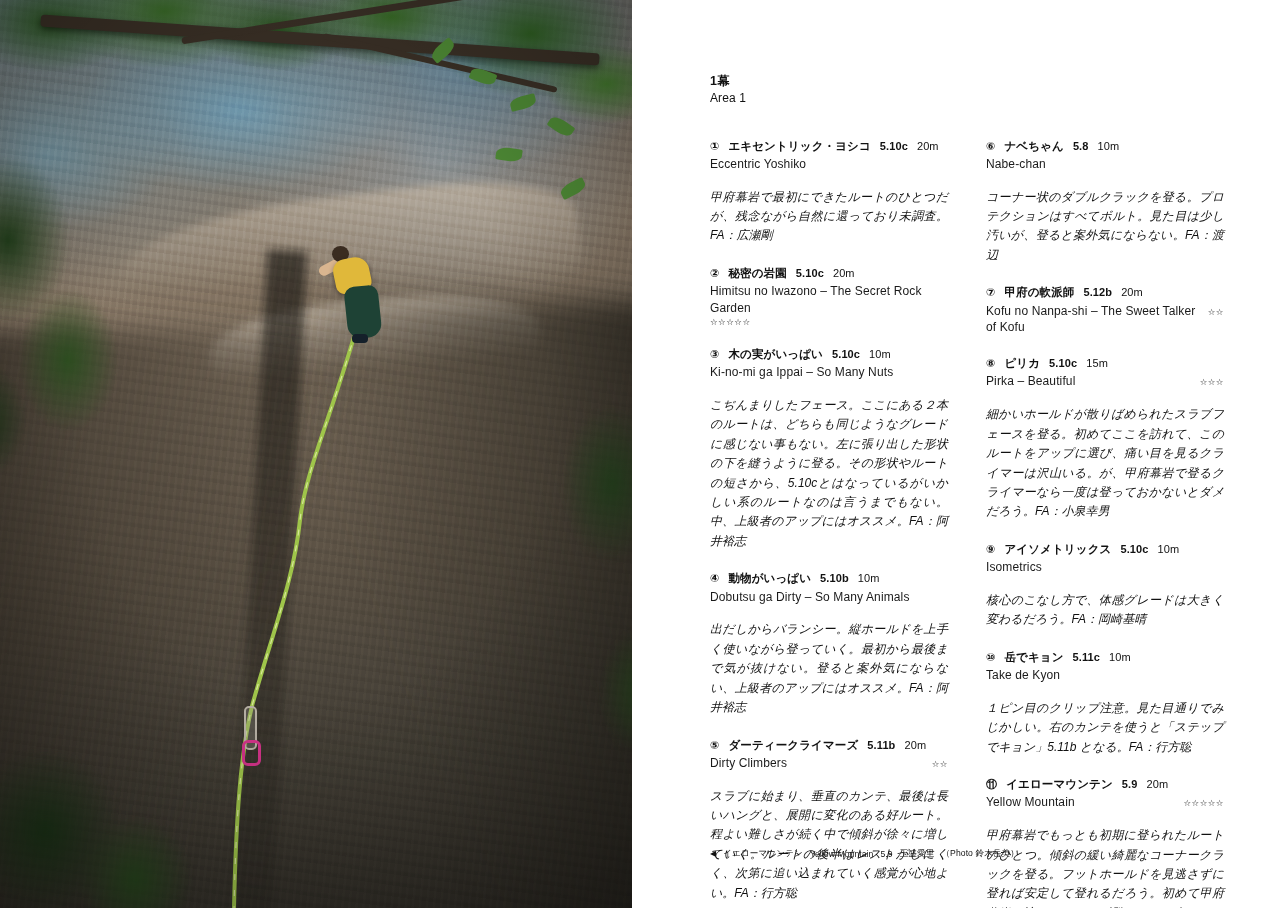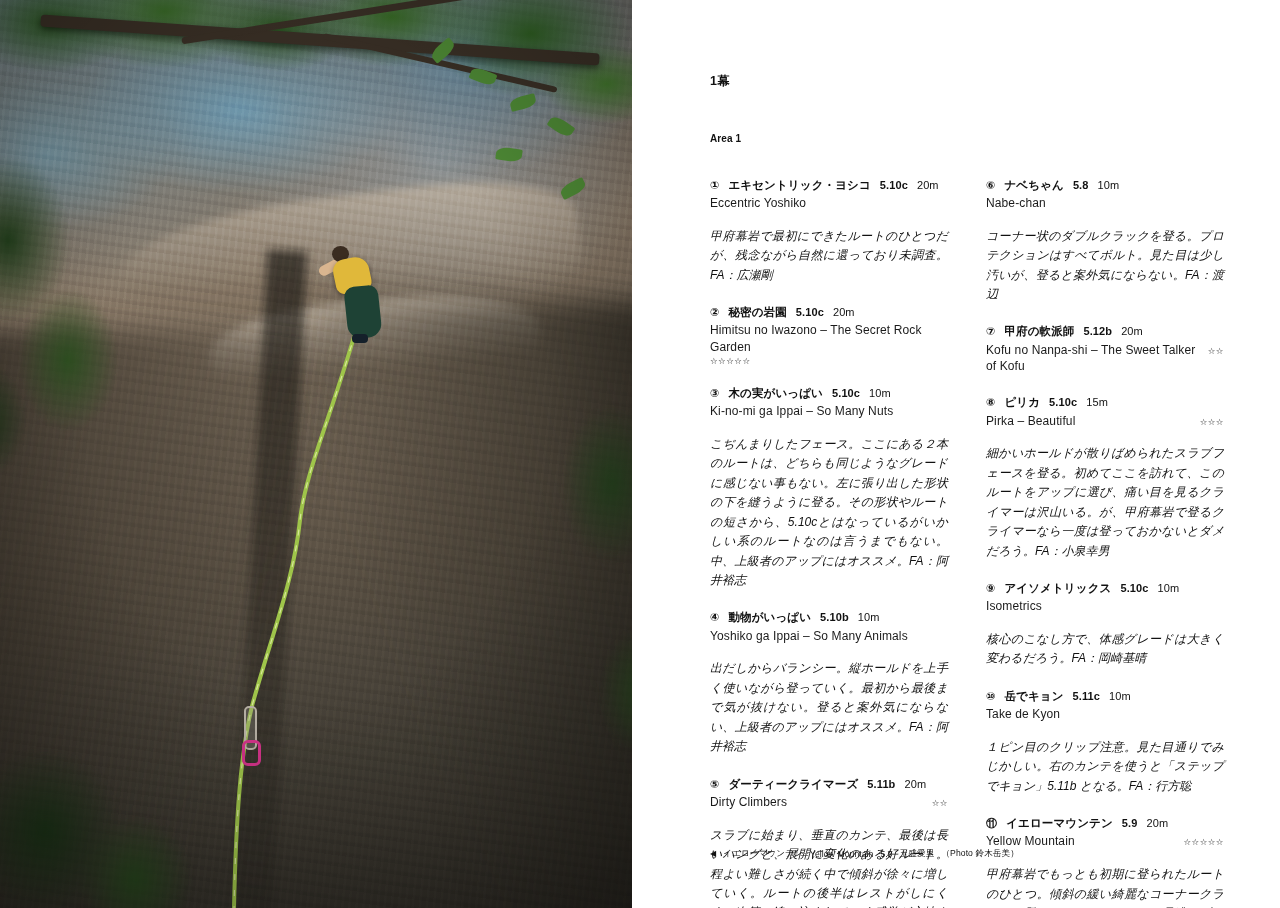--- a/index.html
+++ b/index.html
@@ -258,26 +258,25 @@
     margin-bottom: 30px;
   }
   .area-ja {
     font-size: 12.5px;
     font-weight: 700;
     color: #111;
     line-height: 1.45;
     letter-spacing: 0.02em;
   }
   .area-en {
-    font-size: 10px;
-    font-weight: 700;
+    font-size: 12px;
+    font-weight: 400;
     color: #111;
     line-height: 1.45;
     letter-spacing: 0.01em;
-    margin-top: 42px;
   }
   .columns {
     display: flex;
     gap: 38px;
   }
   .column {
     width: 248px;
   }
   .route {
     margin-bottom: 19px;
@@ -447,21 +446,21 @@
         </div>
 
         <div class="route">
           <div class="route-titleline">
             <span class="route-num">④</span>
             <span class="route-name-ja">動物がいっぱい</span>
             <span class="route-grade">5.10b</span>
             <span class="route-length">10m</span>
           </div>
           <div class="route-subline">
-            <span class="route-name-en">Yoshiko ga Ippai – So Many Animals</span>
+            <span class="route-name-en">Dobutsu ga Dirty – So Many Animals</span>
             <span class="route-stars"></span>
           </div>
           <div class="route-desc">出だしからバランシー。縦ホールドを上手く使いながら登っていく。最初から最後まで気が抜けない。登ると案外気にならない、上級者のアップにはオススメ。FA：阿井裕志</div>
         </div>
 
         <div class="route">
           <div class="route-titleline">
             <span class="route-num">⑤</span>
             <span class="route-name-ja">ダーティークライマーズ</span>
             <span class="route-grade">5.11b</span>

